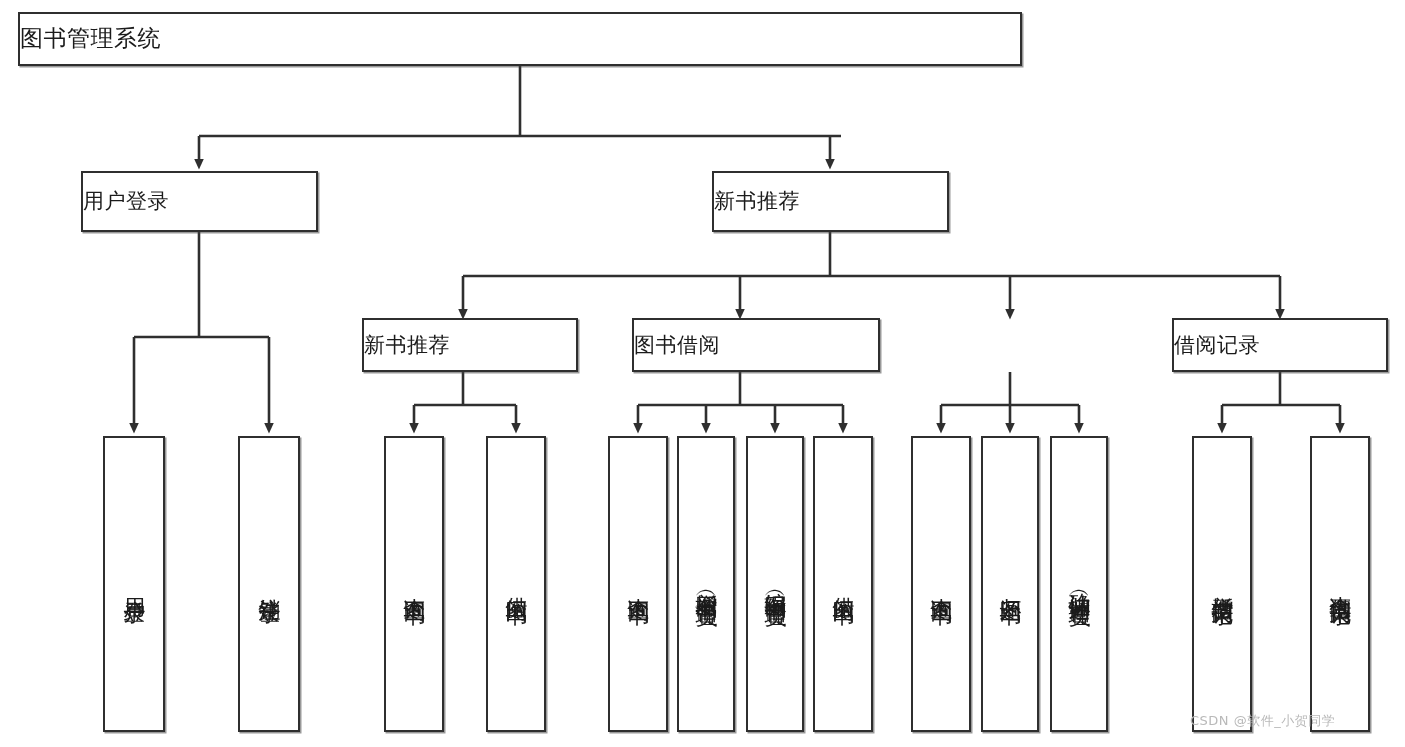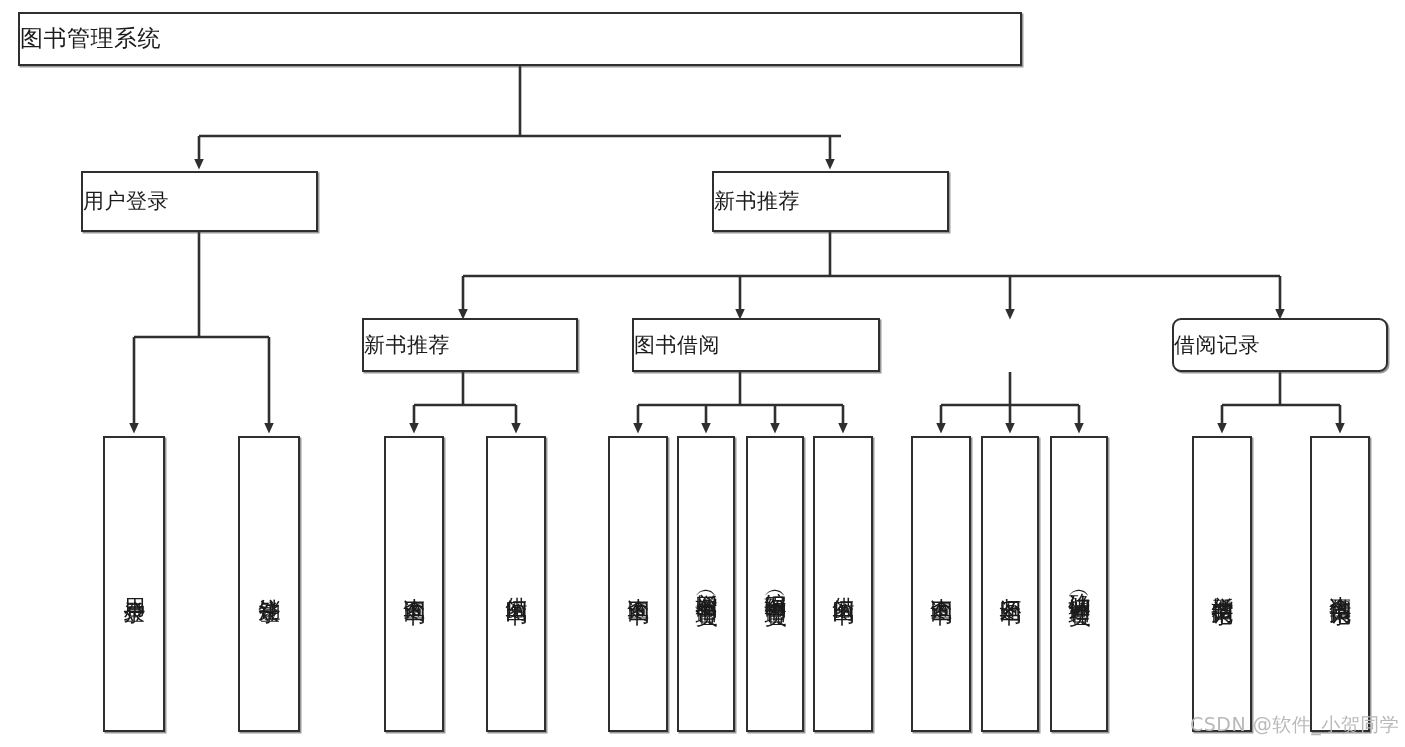--- a/index.html
+++ b/index.html
@@ -54,21 +54,21 @@
     writing-mode: vertical-rl;
     text-orientation: upright;
     font-size: 22px;
     line-height: 1.22;
     letter-spacing: 2px;
     white-space: nowrap;
   }
   .watermark {
     position: absolute;
     color: #b9b9b9;
-    font-size: 19px;
+    font-size: 13px;
     letter-spacing: 0.5px;
     white-space: nowrap;
     font-family: "DejaVu Sans", "Liberation Sans", sans-serif;
   }
 </style>
 </head>
 <body>
 
 <div id="canvas">
 
@@ -133,21 +133,21 @@
   <div class="node horiz" style="left:712px; top:171px; width:237px; height:61px;">
     <span class="label">新书推荐</span>
   </div>
 
   <div class="node horiz" style="left:362px; top:318px; width:216px; height:54px;">
     <span class="label">新书推荐</span>
   </div>
   <div class="node horiz" style="left:632px; top:318px; width:248px; height:54px;">
     <span class="label">图书借阅</span>
   </div>
-  <div class="node horiz" style="left:1172px; top:318px; width:216px; height:54px;border-radius:9px;">
+  <div class="node horiz" style="left:1172px; top:318px; width:216px; height:54px;">
     <span class="label">借阅记录</span>
   </div>
 
   <div class="node vert" style="left:103px; top:436px; width:62px; height:296px;">
     <span class="label">用户登录</span>
   </div>
   <div class="node vert" style="left:238px; top:436px; width:62px; height:296px;">
     <span class="label">注销登录</span>
   </div>
 

